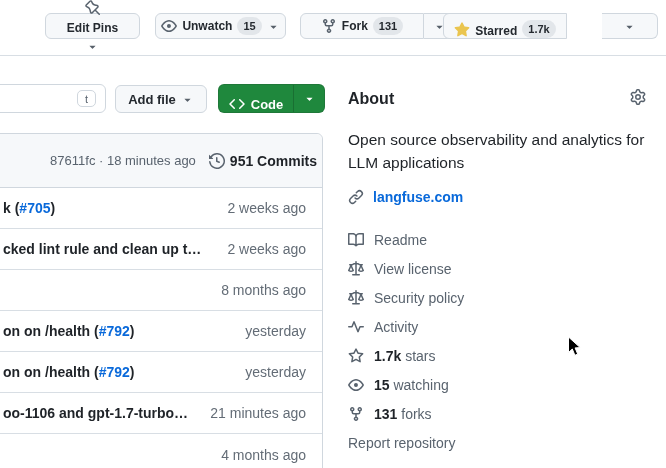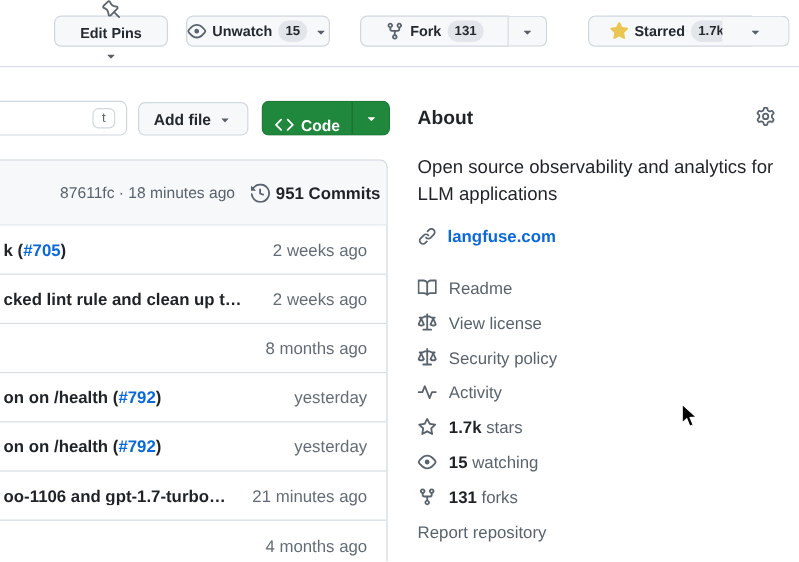--- a/index.html
+++ b/index.html
@@ -13,24 +13,24 @@
        justify-content:center;gap:5px;font-size:12px;font-weight:600;color:#24292f;
        padding:0 6px;cursor:pointer;white-space:nowrap;}
   .btn .ic{display:flex;align-items:center;color:#59636e;}
   .btn .ic.star-gold{color:#eac54f;}
   .caret{display:flex;align-items:center;color:#57606a;}
   .pill{background:rgba(175,184,193,.28);border-radius:2em;font-size:11px;font-weight:600;
         padding:1px 6px;color:#24292f;line-height:1.5;}
   .split-main{border-top-right-radius:0;border-bottom-right-radius:0;}
   .split-caret{border-top-left-radius:0;border-bottom-left-radius:0;border-left:0;padding:0;}
   #btn-edit-pins{left:45px;width:95px;flex-direction:column;}
-  #btn-unwatch{left:155px;width:120px;}
+  #btn-unwatch{left:155px;width:131px;}
   #btn-fork{left:300px;width:124px;}
   #btn-fork-caret{left:424px;width:32px;}
-  #btn-starred{left:490px;width:137px;}
+  #btn-starred{left:443px;width:124px;align-items:flex-end;}
   #btn-starred-caret{left:602px;width:56px;}
   .header-rule{position:absolute;left:0;top:55px;width:666px;height:1px;background:#d8dee4;}
 
   
   .goto-input{position:absolute;left:-40px;top:84px;width:146px;height:29px;box-sizing:border-box;
               border:1px solid #d0d7de;border-radius:6px;background:#fff;}
   .goto-input input{position:absolute;inset:0;border:0;outline:none;background:transparent;
               font:13px "Liberation Sans",sans-serif;padding:0 34px 0 48px;color:#1f2328;}
   .kbd-hint{position:absolute;right:9px;top:5px;width:19px;height:17px;box-sizing:border-box;
             border:1px solid #d0d7de;border-radius:5px;display:flex;align-items:center;

